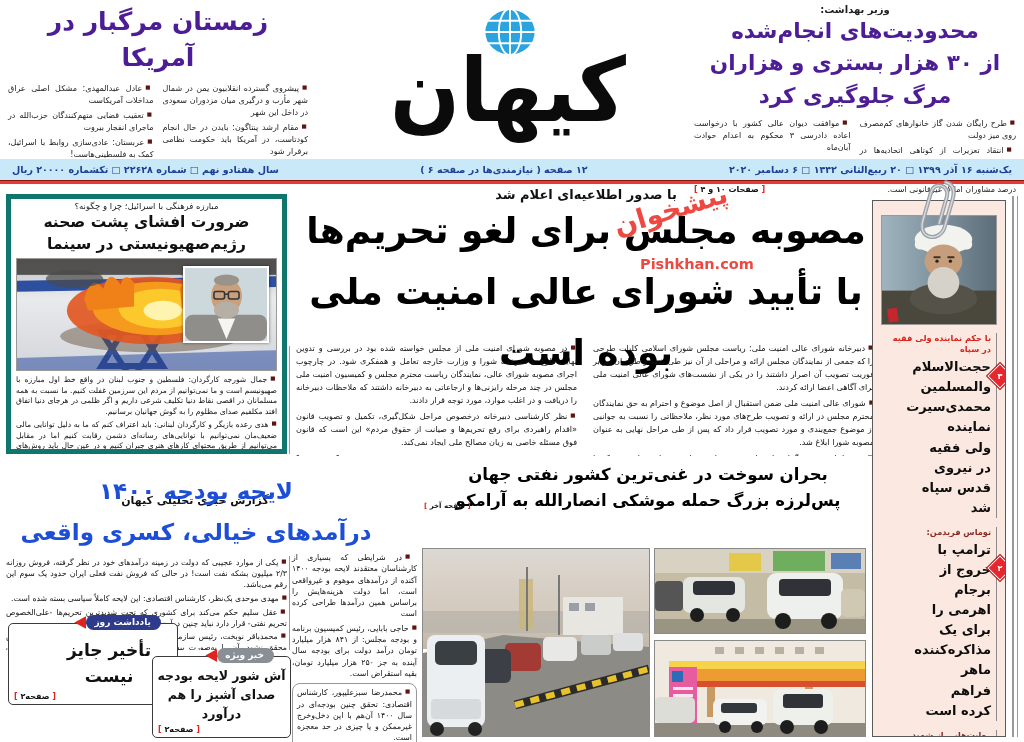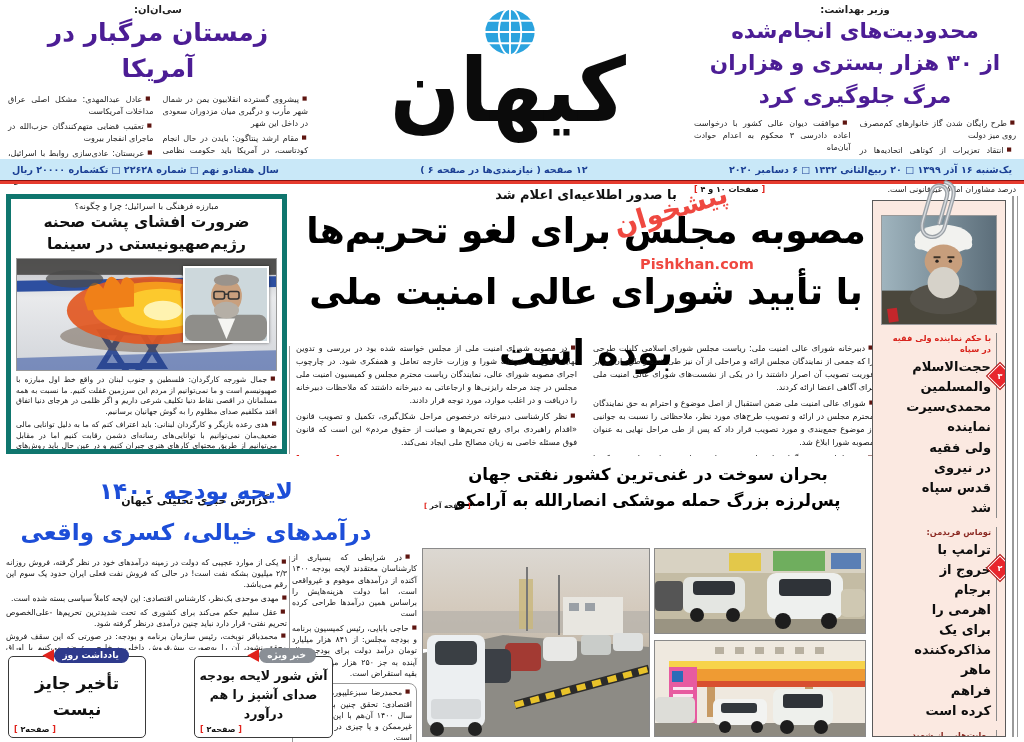--- a/index.html
+++ b/index.html
@@ -77,21 +77,20 @@
             justify-content:center;z-index:4;}
   .sb-badge span{transform:rotate(-45deg);color:#fff;font-size:8px;font-weight:bold;}
   .vrule{background:#9a9a9a;width:1px;}
 </style>
 </head>
 <body>
 
 <div id="page">
 
   <div class="abs ctr" style="left:8px;top:4px;width:300px;">
-    <div class="hdr-kicker">سی‌ان‌ان:</div>
     <div class="hdr-head" style="font-size:25px;line-height:1.45;">
       <span>زمستان مرگبار در آمریکا</span><br>
     </div>
     <div class="mini-cols jst">
       <div>
         <div class="blt">پیشروی گسترده انقلابیون یمن در شمال شهر مأرب و درگیری میان مزدوران سعودی در داخل این شهر</div>
         <div class="blt">مقام ارشد پنتاگون: بایدن در حال انجام کودتاست، در آمریکا باید حکومت نظامی برقرار شود</div>
       </div>
       <div>
         <div class="blt">عادل عبدالمهدی: مشکل اصلی عراق مداخلات آمریکاست</div>
@@ -332,29 +331,29 @@
       <circle cx="132" cy="86" r="7" fill="#1d1d1d"></circle>
         <circle cx="166" cy="86" r="7" fill="#1d1d1d"></circle>
       <rect x="58" y="58" width="54" height="26" rx="6" fill="#f2f3f1"></rect>
       <rect x="66" y="62" width="36" height="10" rx="3" fill="#33383d"></rect>
       <circle cx="70" cy="86" r="6" fill="#1d1d1d"></circle>
         <circle cx="102" cy="86" r="6" fill="#1d1d1d"></circle>
       <rect x="0" y="56" width="40" height="26" rx="5" fill="#ddddd8"></rect>
     </svg>
   </div>
 
-  <div class="abs nbox" style="left:8px;top:656px;width:136px;height:80px;">
+  <div class="abs nbox" style="left:8px;top:623px;width:136px;height:80px;padding-left:32px;">
     <div class="tab tab-note">
       <span class="arr"></span>
       <span>یادداشت روز</span>
     </div>
     <div class="nbox-title" style="font-size:17px;">تأخیر جایز نیست</div>
     <span class="pref bref">صفحه۲</span>
   </div>
-  <div class="abs nbox" style="left:152px;top:656px;width:137px;height:80px;margin-left:42px;">
+  <div class="abs nbox" style="left:152px;top:656px;width:137px;height:80px;">
     <div class="tab tab-special">
       <span class="arr"></span>
       <span>خبر ویژه</span>
     </div>
     <div class="nbox-title" style="font-size:12.5px;padding-top:10px;">آش شور لایحه بودجه صدای آشپز را هم درآورد</div>
     <span class="pref bref">صفحه۲</span>
   </div>
 
   <svg class="abs" style="left:916px;top:176px;z-index:6;" width="44" height="66" viewBox="0 0 36 64">
     <g transform="rotate(16 18 32)" fill="none" stroke-linecap="round">

